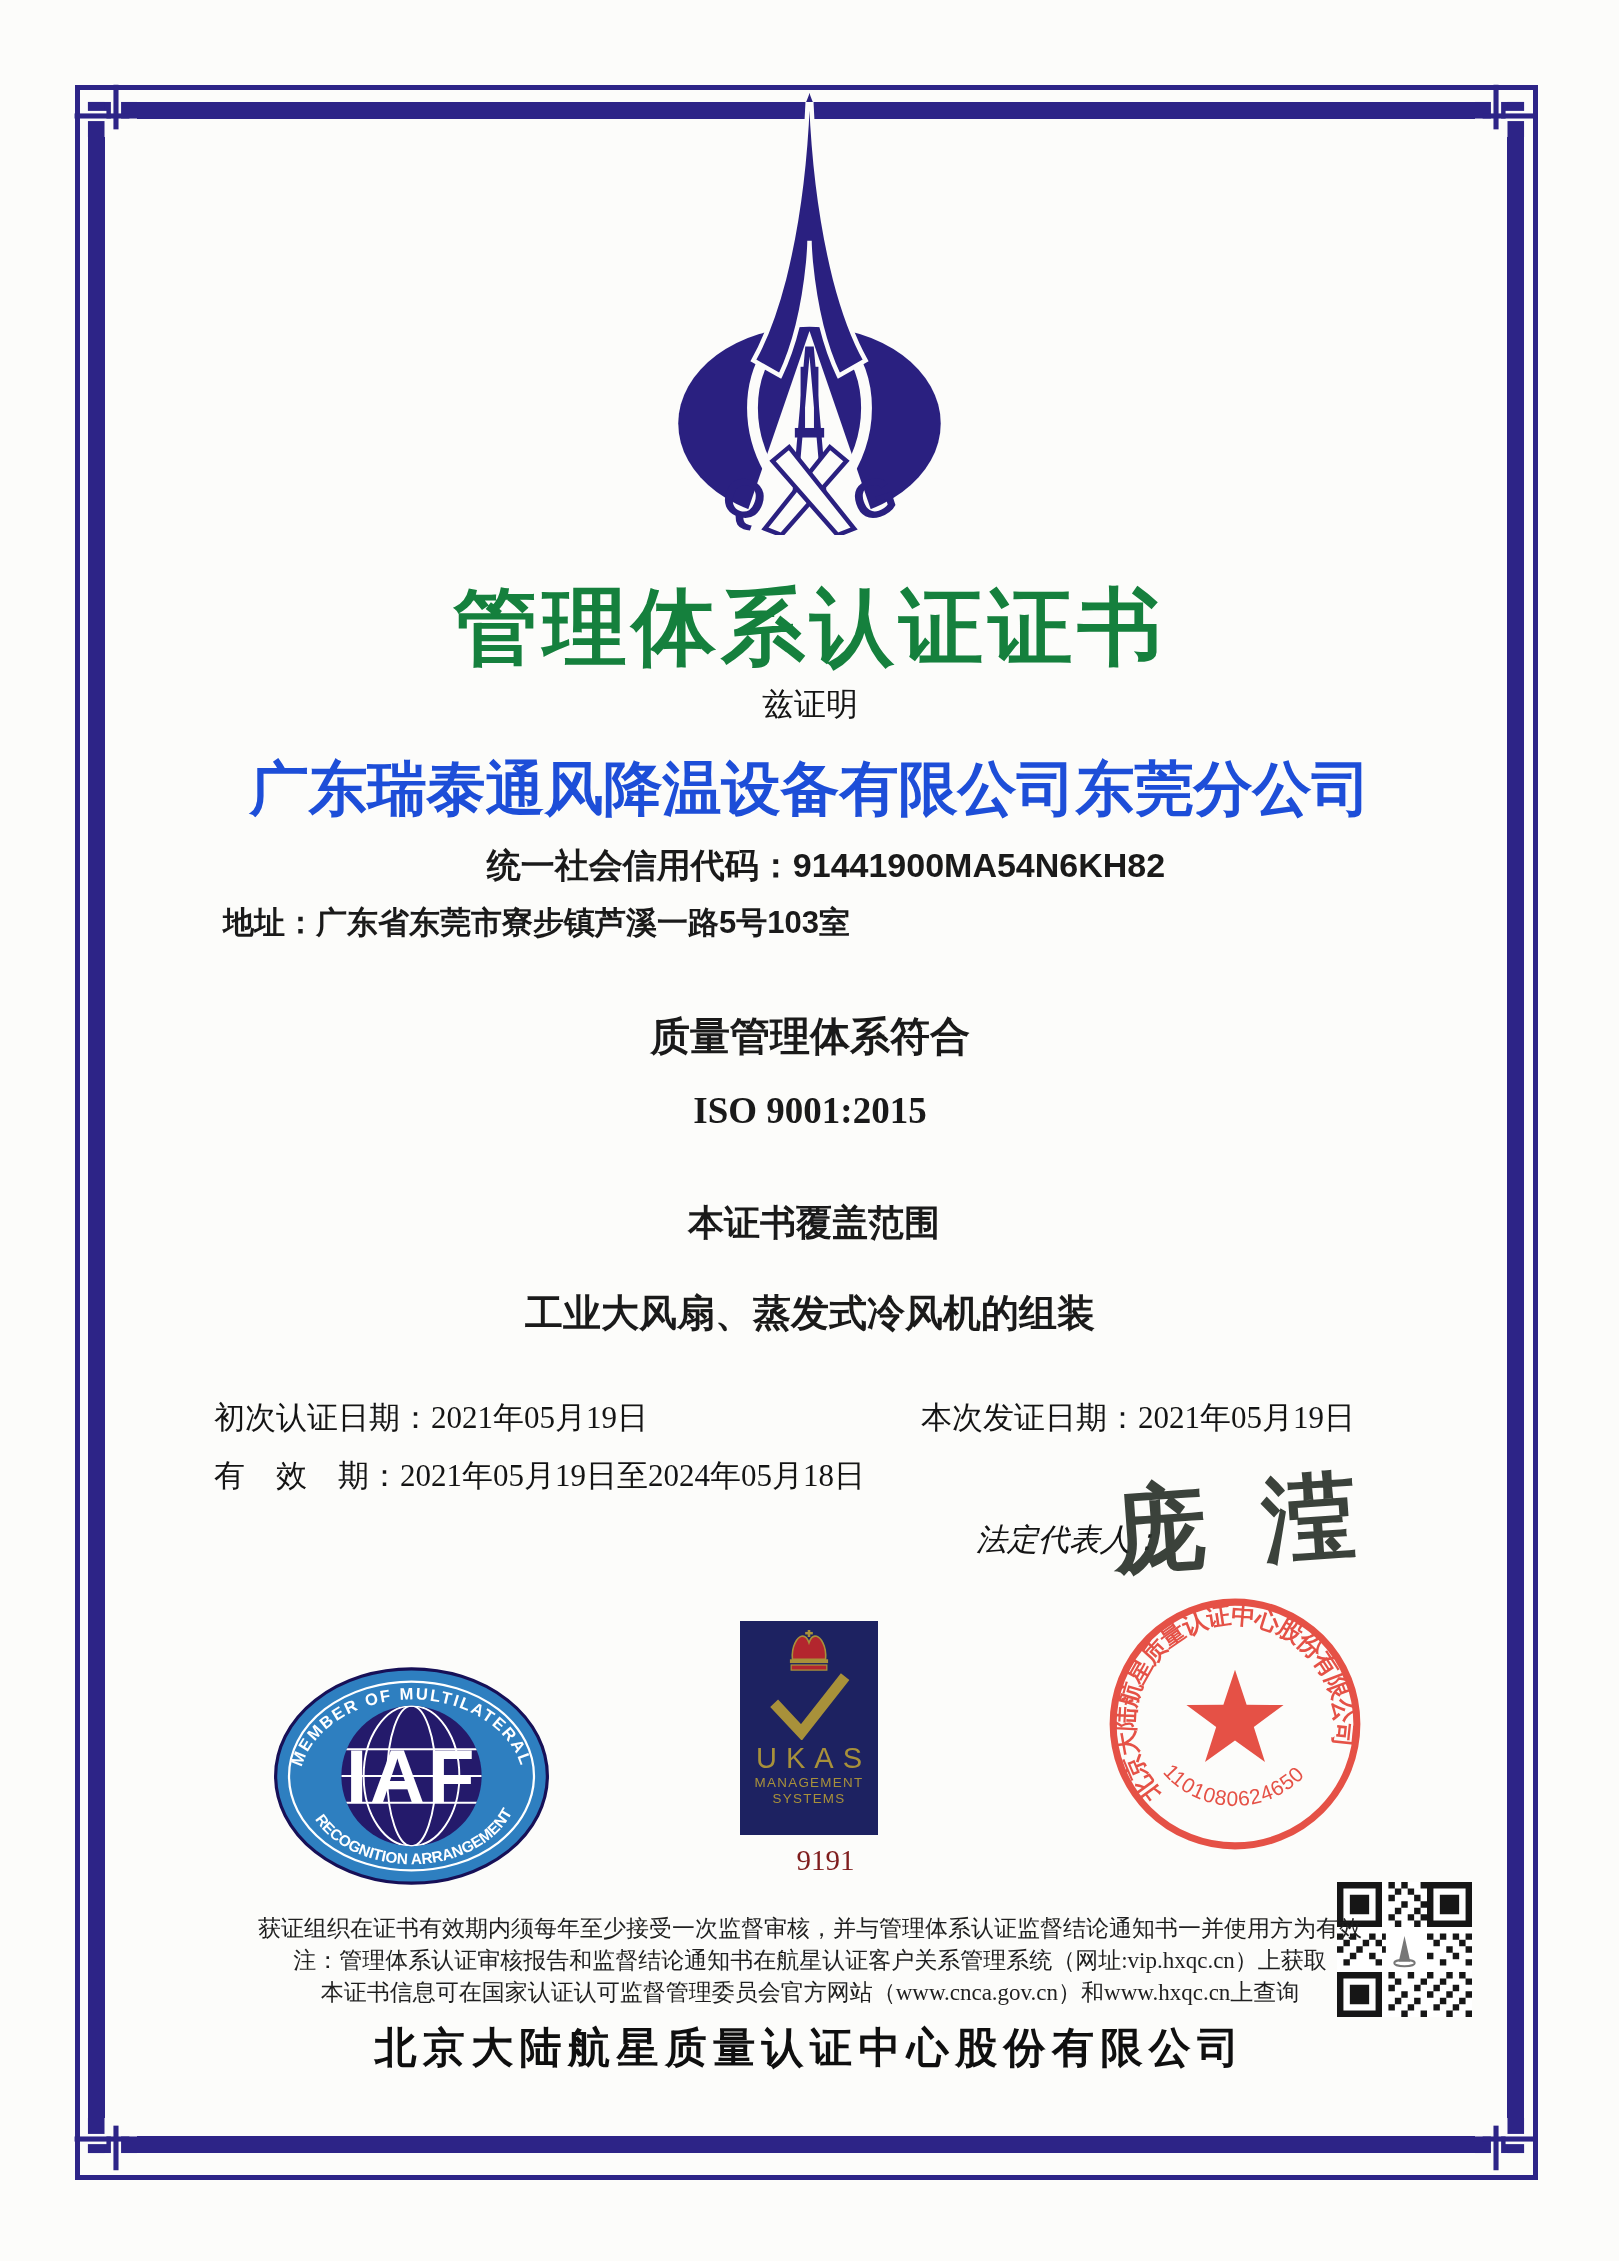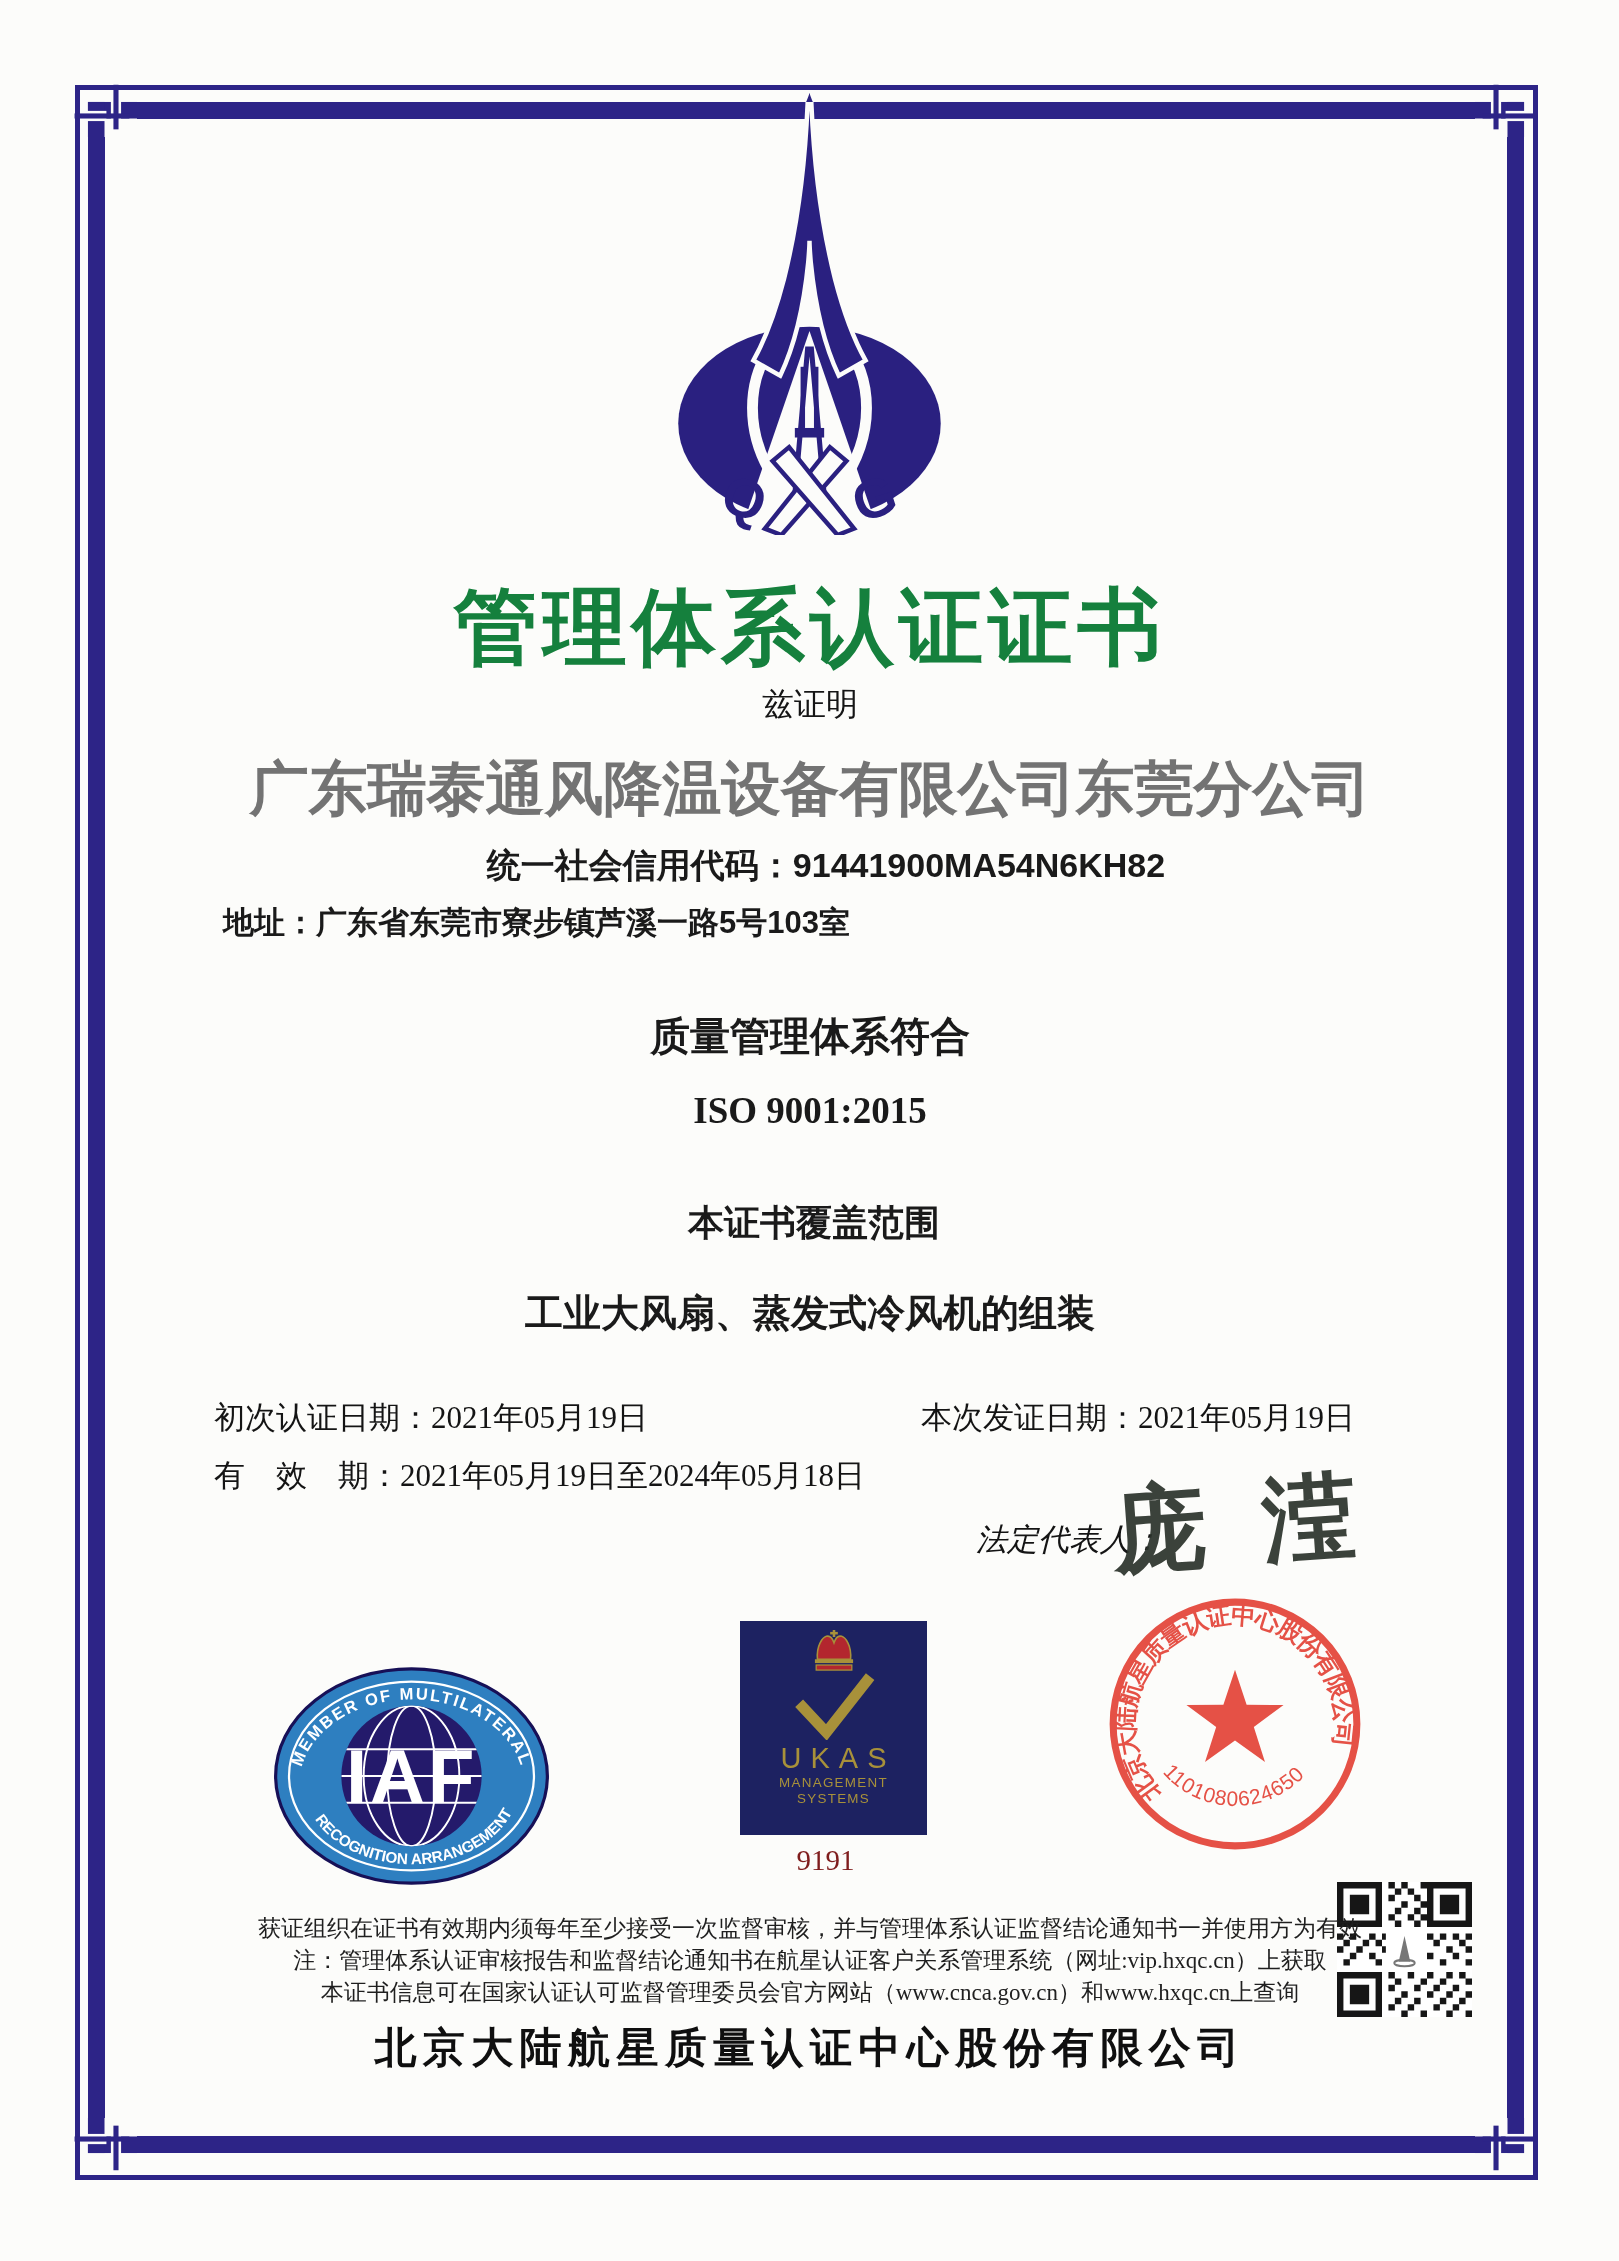--- a/index.html
+++ b/index.html
@@ -20,37 +20,37 @@
   .corner{position:absolute;width:86px;height:86px;}
   .corner rect{fill:#2d2487;}
   .corner rect.gap{fill:#fcfcfa;}
   .c-tl{left:51px;top:51px;}
   .c-tr{right:59px;top:51px;transform:scaleX(-1);}
   .c-bl{left:51px;bottom:57px;transform:scaleY(-1);}
   .c-br{right:59px;bottom:57px;transform:scale(-1,-1);}
   
   .title{top:571px;font-size:84px;font-weight:bold;letter-spacing:5.1px;color:#15803d;}
   .certify{top:683px;font-size:32px;color:#151515;}
-  .company{top:750px;font-size:59px;font-weight:bold;color:#737373;}
+  .company{top:750px;font-size:59px;font-weight:bold;color:#1d4ed8;}
   .credit{top:843px;font-size:34px;font-weight:bold;padding-left:32px;}
   .addr{left:223px;top:902px;font-size:31px;font-weight:bold;}
   .system{top:1009px;font-size:40px;font-weight:bold;}
   .standard{top:1089px;font-size:37px;font-weight:bold;}
   .scopehead{top:1199px;font-size:36px;font-weight:600;padding-left:8px;}
   .scope{top:1288px;font-size:38px;font-weight:600;}
   .row{font-size:31px;color:#141414;}
   .r1l{left:214px;top:1397px;} .r1r{left:921px;top:1397px;}
   .r2l{left:214px;top:1455px;}
   .r3l{left:214px;top:1512px;} .r3r{left:976px;top:1519px;font-style:italic;}
   .signature{left:1112px;top:1460px;font-size:94px;font-weight:bold;color:#2b332b;
              letter-spacing:16.6px;transform:rotate(-4deg);opacity:.92;
              font-family:"Liberation Serif",serif;}
   .notes{top:1913px;font-size:23px;line-height:32px;color:#1f1f1f;}
   .issuer{top:2020px;font-size:42px;font-weight:bold;letter-spacing:6.4px;color:#0f0f0f;}
-  .ukas-box{left:740px;top:1621px;width:187px;height:214px;background:#1d2261;
+  .ukas-box{left:740px;top:1621px;width:138px;height:214px;background:#1d2261;
             display:flex;flex-direction:column;align-items:center;}
   .ukas-name{color:#a8913a;font-size:29px;letter-spacing:9px;margin-top:1.3px;text-indent:9px;}
   .ukas-sub{color:#a8913a;font-size:13.4px;letter-spacing:1.3px;line-height:16px;}
   .ukas-num{left:740px;top:1844px;width:171px;text-align:center;font-size:29px;color:#7f1d1d;}
   .seal-svg{left:1101px;top:1590px;opacity:.88;}
 </style>
 </head>
 <body>
 
 <div class="page">

